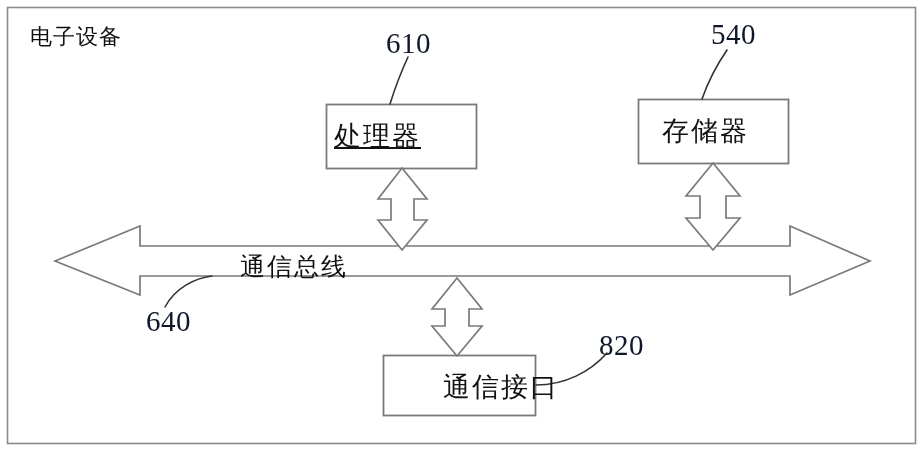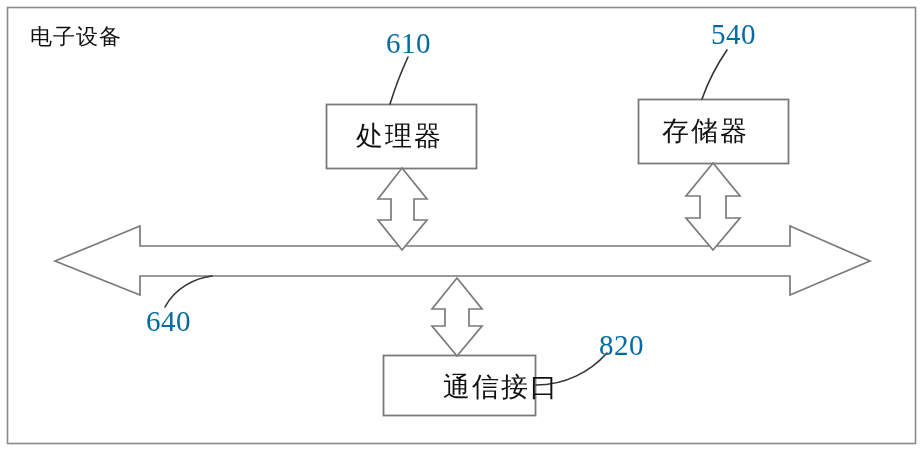--- a/index.html
+++ b/index.html
@@ -42,24 +42,24 @@
   #frame-caption {
     left: 30px;
     top: 22px;
     font-size: 22px;
     letter-spacing: 1px;
   }
   
   .refnum {
     font-family: "Liberation Serif", "DejaVu Serif", serif;
     font-size: 29px;
-    color: #0369a1;
+    color: #0f172a;
     letter-spacing: 0.5px;
   }
-  #box-processor-label  { left: 356px; top: 118px; }
+  #box-processor-label  { left: 334px; top: 118px; text-decoration: underline; }
   #box-memory-label     { left: 662px; top: 113px; text-align: center; }
   #box-interface-label  { left: 398px; top: 369px; margin-left: 45px; }
   #bus-label            { left: 240px; top: 250px; font-size: 25px; }
 
   #ref-610 { left: 386px; top: 27px; }
   #ref-630 { left: 711px; top: 18px; }
   #ref-620 { left: 599px; top: 329px; }
   #ref-640 { left: 146px; top: 305px; }
 </style>
 </head>
@@ -96,20 +96,21 @@
   </svg>
 
   <div class="lbl cn" id="frame-caption">电子设备</div>
 
   <div class="lbl cn" id="box-processor-label">处理器</div>
 
   <div class="lbl cn" id="box-memory-label">存储器</div>
 
   <div class="lbl cn" id="box-interface-label">通信接口</div>
 
+  <div class="lbl cn" id="bus-label">通信总线</div>
 
   <div class="lbl refnum" id="ref-610">610</div>
 
   <div class="lbl refnum" id="ref-630">540</div>
 
   <div class="lbl refnum" id="ref-620">820</div>
 
   <div class="lbl refnum" id="ref-640">640</div>
 
 </div>

